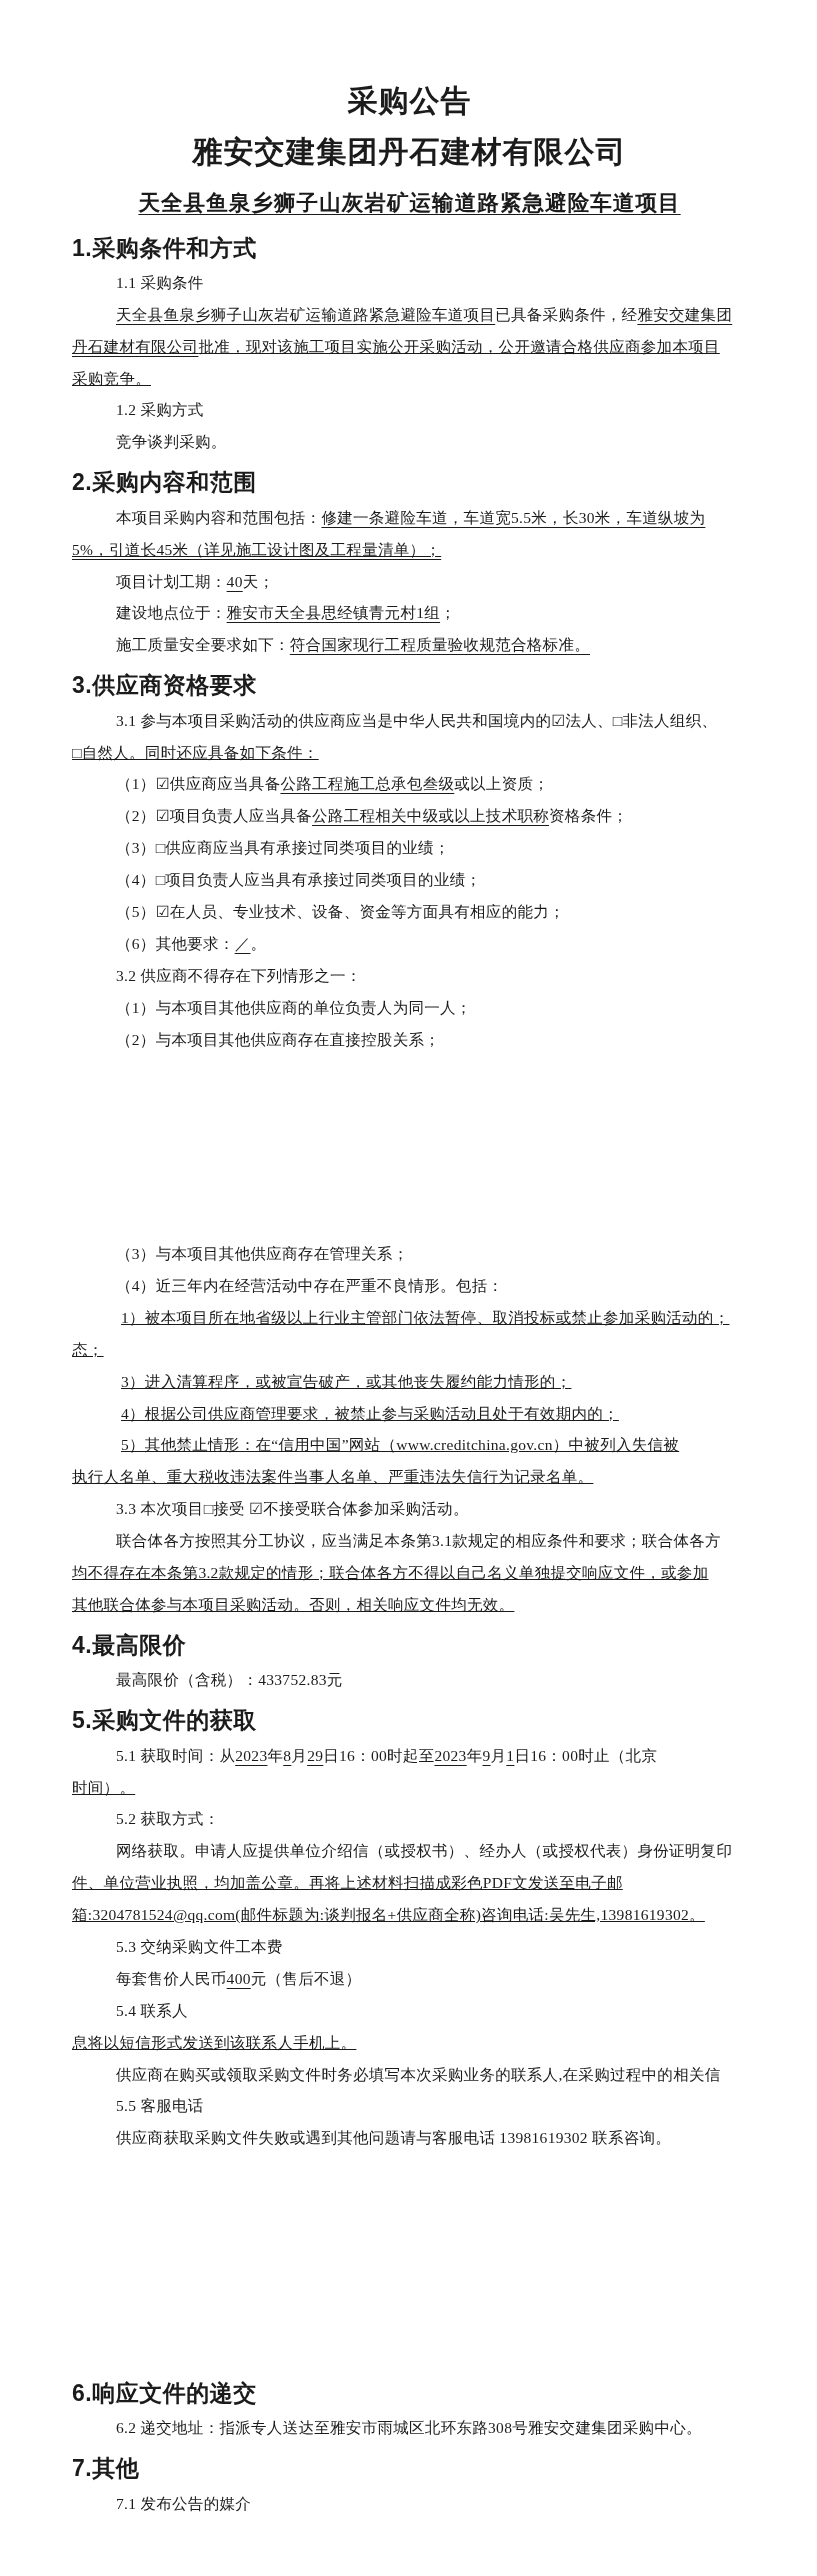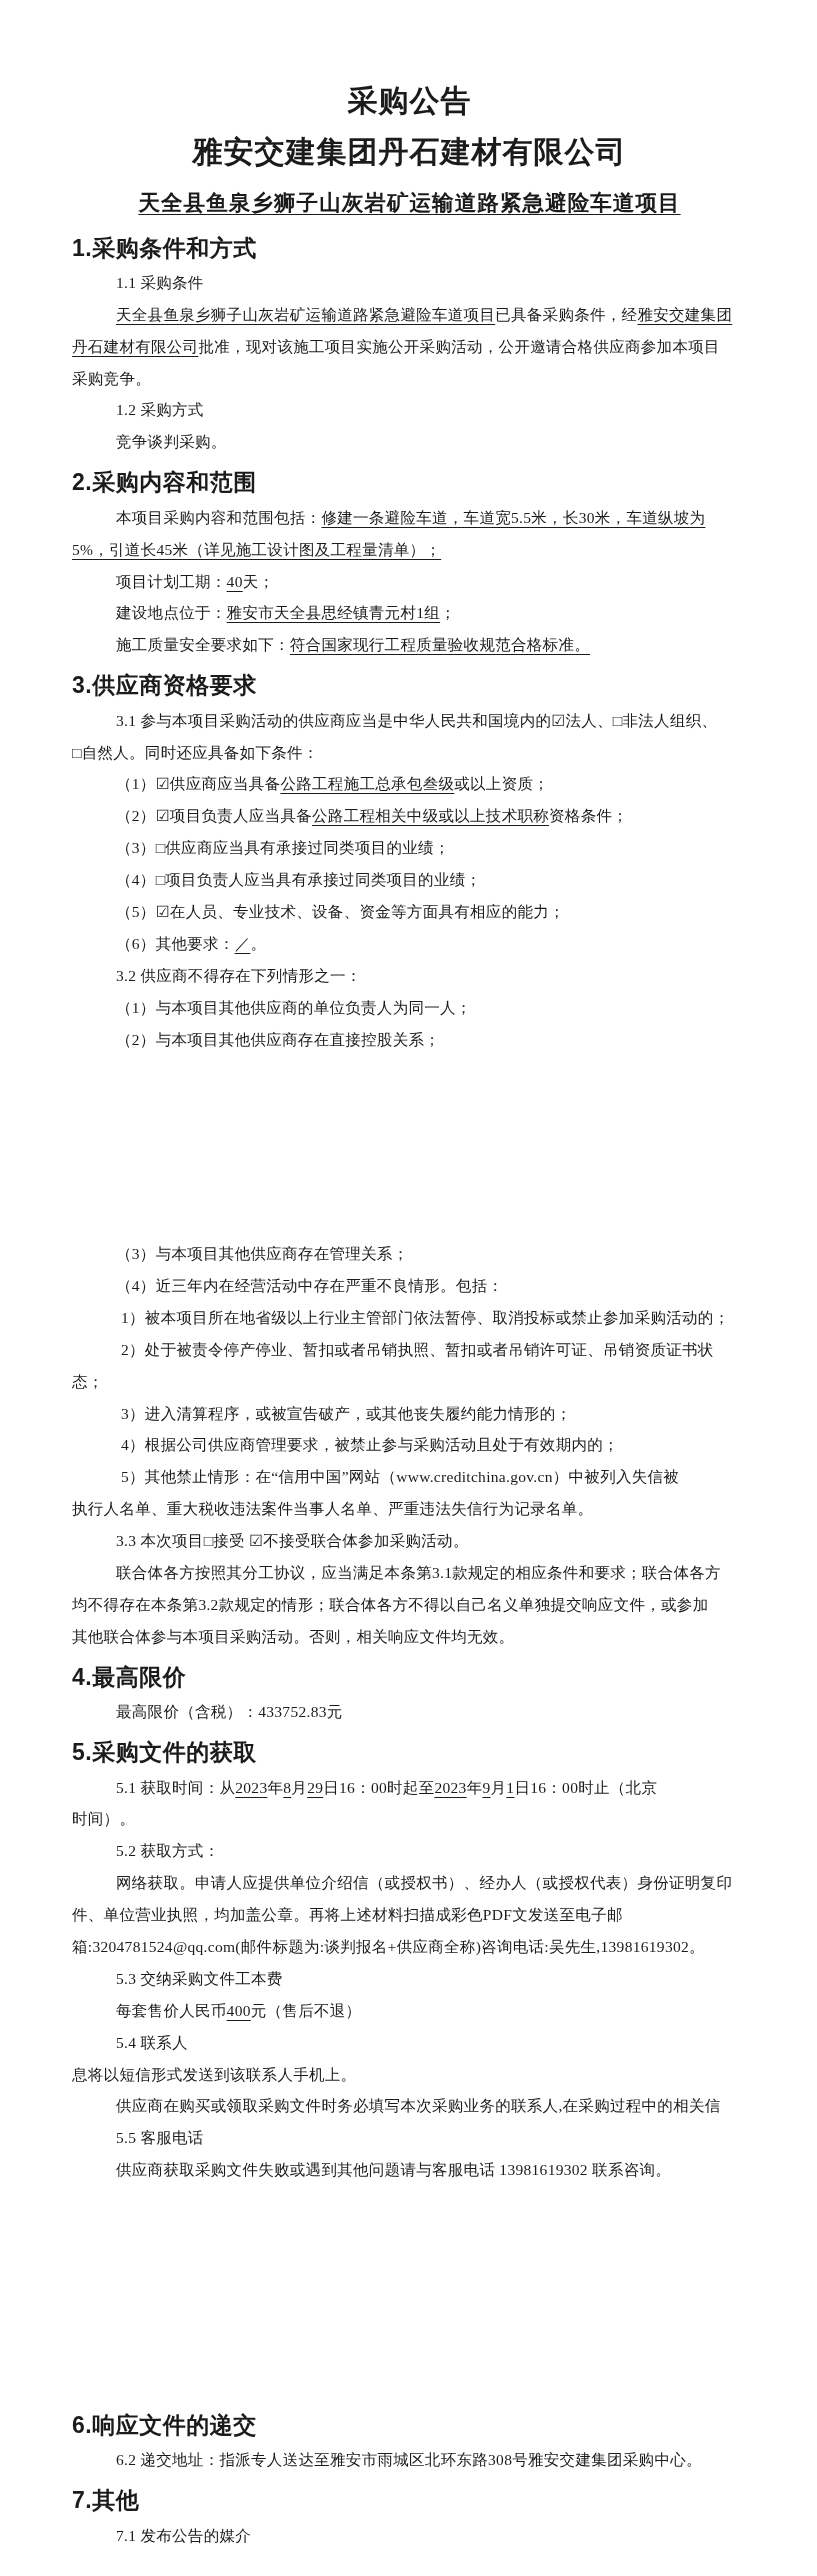--- a/index.html
+++ b/index.html
@@ -1,22 +1,22 @@
 <!DOCTYPE html>
 <html style="font-size:8.2px"><head>
 <meta charset="utf-8">
 <style>
   html,body{margin:0;padding:0;background:#ffffff;}
   .page{position:relative;width:818px;height:3467px;background:#fff;color:#1b1b1b;
         font-family:"Liberation Serif","DejaVu Serif",serif;overflow:hidden;}
   .content{padding:0 71px 0 72px;}
   .ln{font-size:15.5px;line-height:18.5px;margin-top:13.4px;white-space:nowrap;letter-spacing:0.3px;}
   .s-p{margin-left:44px;}
-  .s-q{margin-left:49px;}
-  .s-f{margin-left:0;}
+  .s-q{margin-left:49px;text-decoration:underline;}
+  .s-f{margin-left:0;text-decoration:underline;}
   .s-h{font-size:23px;font-weight:700;line-height:26px;margin-top:17.5px;letter-spacing:0.5px;
        font-family:"Liberation Sans","DejaVu Sans",sans-serif;}
   .s-t1,.s-t2,.s-t3{text-align:center;font-weight:700;font-size:30px;line-height:28px;
        font-family:"Liberation Sans","DejaVu Sans",sans-serif;letter-spacing:1px;}
   .s-t1{margin-top:87px;}
   .s-t2{margin-top:23px;}
   .s-t3{margin-top:23px;font-size:21.6px;}
   .sp-xl{margin-top:196px;}
   .sp-xl2{margin-top:232px;}
   .u{text-decoration:underline;text-decoration-thickness:1px;text-underline-offset:4.1px;}
@@ -50,21 +50,20 @@
       <div class="ln s-p"><span>（3）□供应商应当具有承接过同类项目的业绩；</span></div>
       <div class="ln s-p"><span>（4）□项目负责人应当具有承接过同类项目的业绩；</span></div>
       <div class="ln s-p"><span>（5）☑在人员、专业技术、设备、资金等方面具有相应的能力；</span></div>
       <div class="ln s-p"><span>（6）其他要求：</span><span class="u">／</span><span>。</span></div>
       <div class="ln s-p"><span>3.2 供应商不得存在下列情形之一：</span></div>
       <div class="ln s-p"><span>（1）与本项目其他供应商的单位负责人为同一人；</span></div>
       <div class="ln s-p"><span>（2）与本项目其他供应商存在直接控股关系；</span></div>
       <div class="ln s-p sp-xl"><span>（3）与本项目其他供应商存在管理关系；</span></div>
       <div class="ln s-p"><span>（4）近三年内在经营活动中存在严重不良情形。包括：</span></div>
       <div class="ln s-q"><span>1）被本项目所在地省级以上行业主管部门依法暂停、取消投标或禁止参加采购活动的；</span></div>
-      <div class="ln s-q"><span>2）处于被责令停产停业、暂扣或者吊销执照、暂扣或者吊销许可证、吊销资质证书状</span></div>
       <div class="ln s-f"><span>态；</span></div>
       <div class="ln s-q"><span>3）进入清算程序，或被宣告破产，或其他丧失履约能力情形的；</span></div>
       <div class="ln s-q"><span>4）根据公司供应商管理要求，被禁止参与采购活动且处于有效期内的；</span></div>
       <div class="ln s-q"><span>5）其他禁止情形：在“信用中国”网站（www.creditchina.gov.cn）中被列入失信被</span></div>
       <div class="ln s-f"><span>执行人名单、重大税收违法案件当事人名单、严重违法失信行为记录名单。</span></div>
       <div class="ln s-p"><span>3.3 本次项目□接受 ☑不接受联合体参加采购活动。</span></div>
       <div class="ln s-p"><span>联合体各方按照其分工协议，应当满足本条第3.1款规定的相应条件和要求；联合体各方</span></div>
       <div class="ln s-f"><span>均不得存在本条第3.2款规定的情形；联合体各方不得以自己名义单独提交响应文件，或参加</span></div>
       <div class="ln s-f"><span>其他联合体参与本项目采购活动。否则，相关响应文件均无效。</span></div>
       <div class="ln s-h"><span>4.最高限价</span></div>

